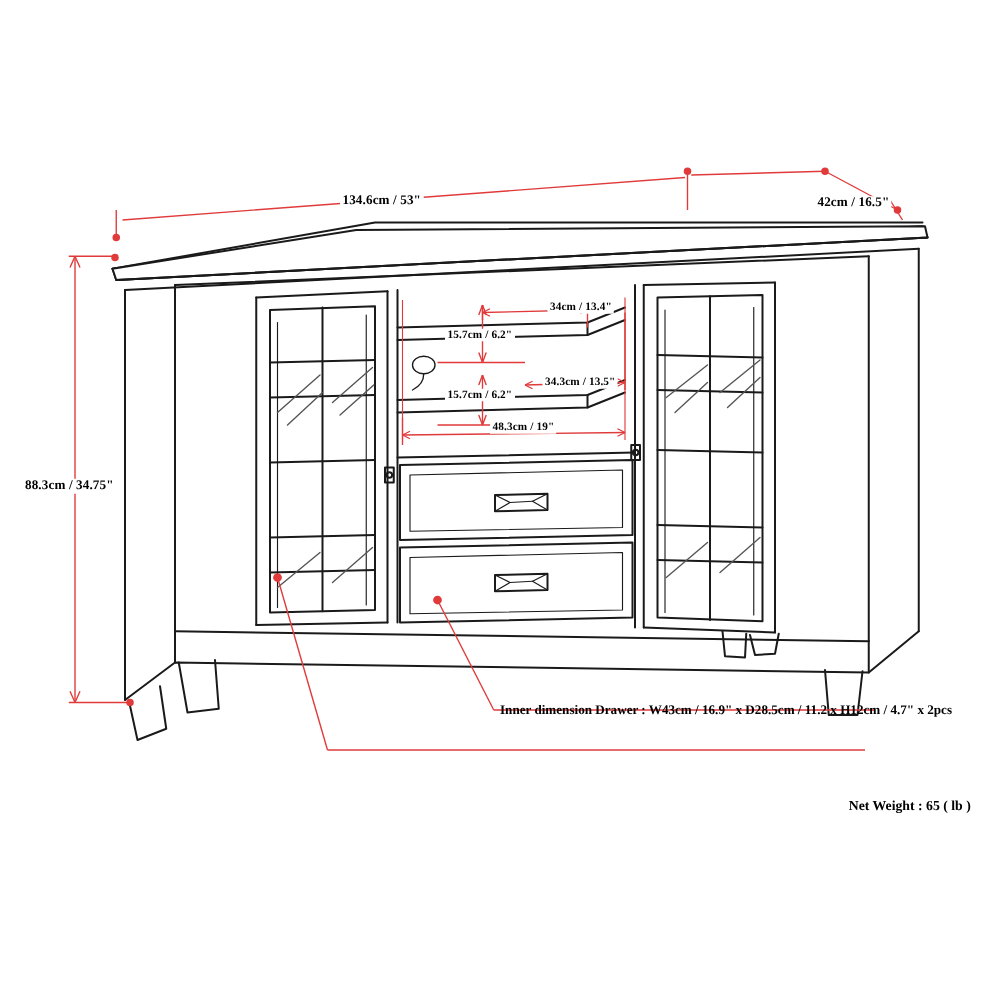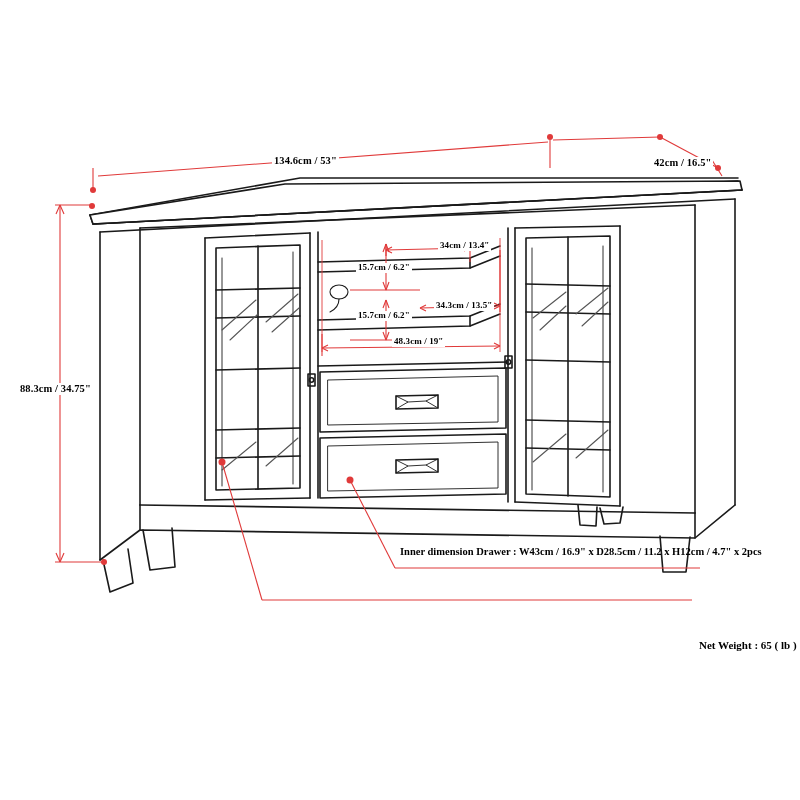--- a/index.html
+++ b/index.html
@@ -44,21 +44,20 @@
   .dim-lbl.small {
     font-size: 9px;
   }
   .note-lbl {
     font-size: 10.5px;
     font-weight: bold;
   }
   .weight-lbl {
     font-size: 11px;
     font-weight: bold;
-    margin-left: 20px;
   }
   .lbl-bg {
     background: #ffffff;
     padding: 0 2px;
   }
 </style>
 </head>
 <body>
 
 <div id="stage">
@@ -255,18 +254,18 @@
   <div class="lbl dim-lbl small lbl-bg" style="left:438px; top:241px;">34cm / 13.4"</div>
 
   <div class="lbl dim-lbl small lbl-bg" style="left:356px; top:263px;">15.7cm / 6.2"</div>
 
   <div class="lbl dim-lbl small lbl-bg" style="left:434px; top:301px;">34.3cm / 13.5"</div>
 
   <div class="lbl dim-lbl small lbl-bg" style="left:356px; top:311px;">15.7cm / 6.2"</div>
 
   <div class="lbl dim-lbl small lbl-bg" style="left:392px; top:337px;">48.3cm / 19"</div>
 
-  <div class="lbl note-lbl" style="left:400px; top:546px;">Inner dimension Drawer : W43cm /  16.9" x D28.5cm / 11.2 x H12cm / 4.7" x 2pcs</div>
+  <div class="lbl note-lbl" style="left:400px; top:563px;">Inner dimension Drawer : W43cm /  16.9" x D28.5cm / 11.2 x H12cm / 4.7" x 2pcs</div>
 
 
   <div class="lbl weight-lbl" style="left:679px; top:639px;">Net Weight : 65 ( lb )</div>
 
 </div>
 
 </body></html>

